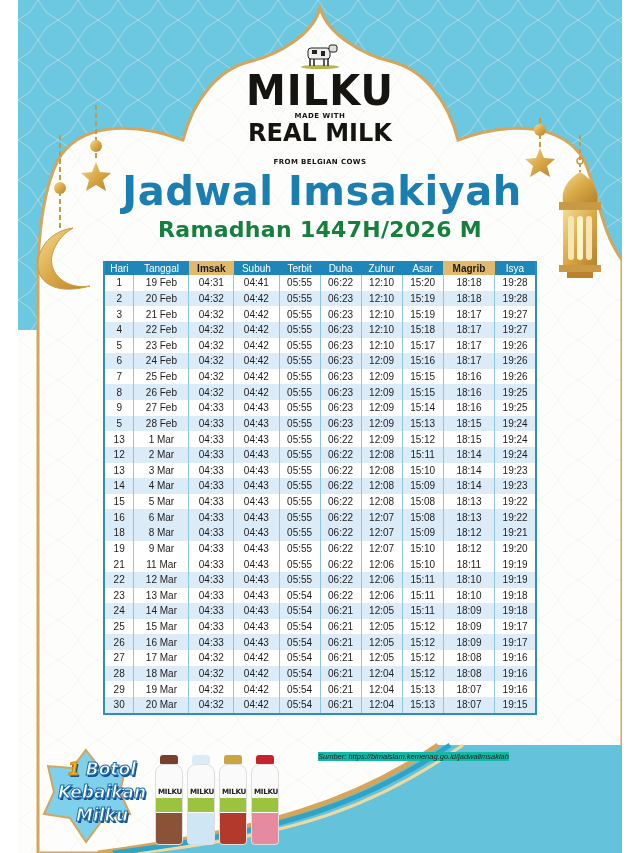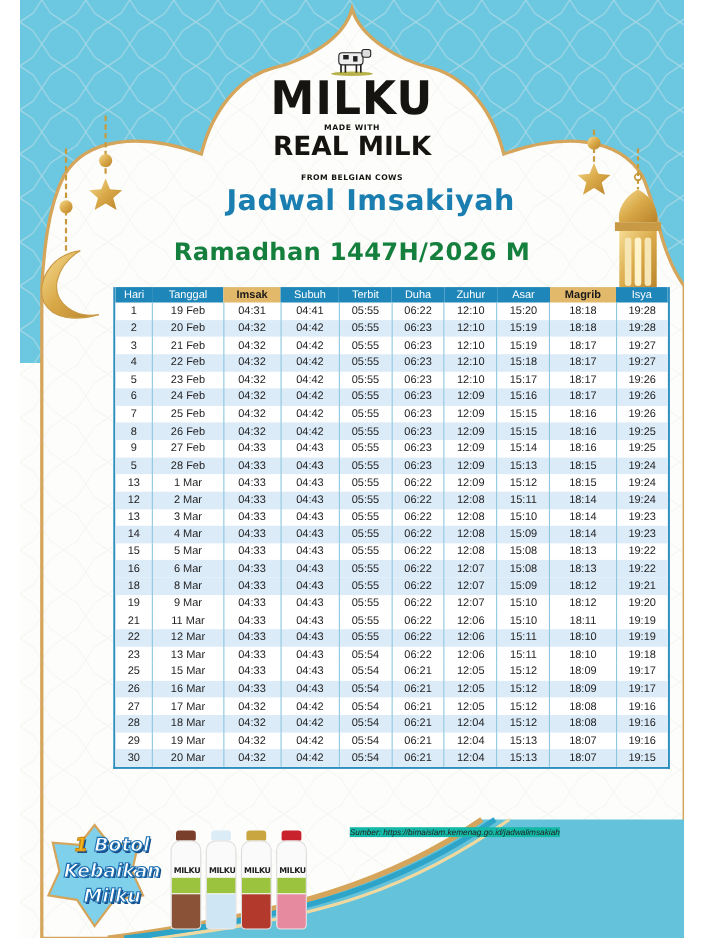--- a/index.html
+++ b/index.html
@@ -9,24 +9,24 @@
   .poster { position: absolute; left: 18px; top: 0; width: 604px; height: 853px; overflow: hidden; background: #fdfdfb; }
   .bg-svg { position: absolute; left: 0; top: 0; width: 604px; height: 853px; }
 
   .logo { position: absolute; left: 0; width: 604px; top: 40px; text-align: center; color: #161410; }
   .logo .cow { display: block; margin: 0 auto; width: 40px; height: 30px; }
   .logo .brand { font-family: "DejaVu Sans", sans-serif; font-weight: bold; font-size: 40px; letter-spacing: 1px; line-height: 40px; margin-top: 0px; transform: scaleY(1.05); }
   .logo .made { font-family: "DejaVu Sans", sans-serif; font-weight: bold; font-size: 7px; letter-spacing: 0.5px; margin-top: 2px; }
   .logo .real { font-family: "DejaVu Sans", sans-serif; font-weight: bold; font-size: 24px; line-height: 26px; letter-spacing: 0px; }
   .logo .from { font-family: "DejaVu Sans", sans-serif; font-weight: bold; font-size: 7px; letter-spacing: 0.4px; margin-top: 12px; }
 
-  .title { position: absolute; left: 17px; width: 604px; top: 168px; text-align: center; color: #1a7fb0; font-family: "DejaVu Sans", sans-serif; font-weight: bold; font-size: 26px; letter-spacing: 0.5px; }
+  .title { position: absolute; left: 2px; width: 604px; top: 168px; text-align: center; color: #1a7fb0; font-family: "DejaVu Sans", sans-serif; font-weight: bold; font-size: 40px; letter-spacing: 0.5px; }
   .subtitle { position: absolute; left: 0; width: 604px; top: 217px; text-align: center; color: #15803d; font-family: "DejaVu Sans", sans-serif; font-weight: bold; font-size: 22px; letter-spacing: 0.3px; }
 
-  .table-wrap { position: absolute; left: 85px; top: 261px; width: 506px; border: 2px solid #2d8fbf; border-top: none; background: #a21caf; }
+  .table-wrap { position: absolute; left: 85px; top: 261px; width: 434px; border: 2px solid #2d8fbf; border-top: none; background: #a21caf; }
   table { width: 100%; border-collapse: collapse; background: #ffffff; }
   th { background: #1e86b8; color: #ffffff; font-weight: normal; font-size: 10px; height: 14px; padding: 0; text-align: center; }
   th.hl { background: #e2b86a; color: #1a1a1a; font-weight: bold; }
   td { font-size: 10px; color: #1d1d1d; height: 15.63px; padding: 0; text-align: center; border-left: 1px solid #8cc6df; }
   td:first-child { border-left: none; }
   tr.alt td { background: #dcebf8; }
 
   .source { position: absolute; left: 300px; top: 752px; font-size: 7.5px; font-style: italic; color: #222; white-space: nowrap; background: #14b8a6; }
 
   .promo { position: absolute; left: 18px; top: 752px; width: 100px; height: 90px; }
@@ -382,20 +382,32 @@
           <tr>
             <td>23</td>
             <td>13 Mar</td>
             <td>04:33</td>
             <td>04:43</td>
             <td>05:54</td>
             <td>06:22</td>
             <td>12:06</td>
             <td>15:11</td>
             <td>18:10</td>
+            <td>19:18</td>
+          </tr>
+          <tr class="alt">
+            <td>24</td>
+            <td>14 Mar</td>
+            <td>04:33</td>
+            <td>04:43</td>
+            <td>05:54</td>
+            <td>06:21</td>
+            <td>12:05</td>
+            <td>15:11</td>
+            <td>18:09</td>
             <td>19:18</td>
           </tr>
           <tr>
             <td>25</td>
             <td>15 Mar</td>
             <td>04:33</td>
             <td>04:43</td>
             <td>05:54</td>
             <td>06:21</td>
             <td>12:05</td>

